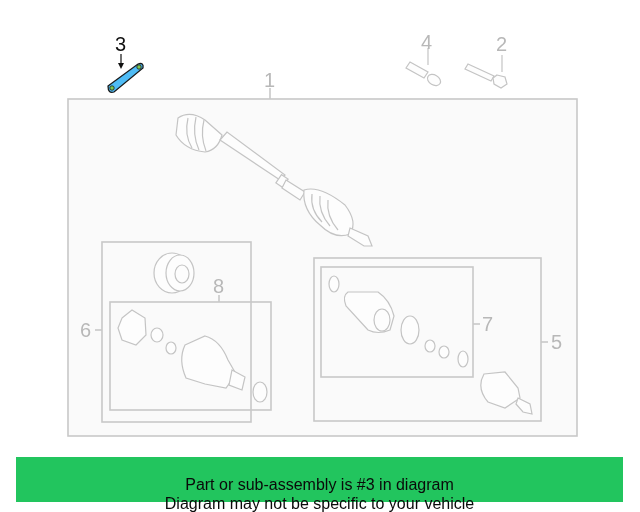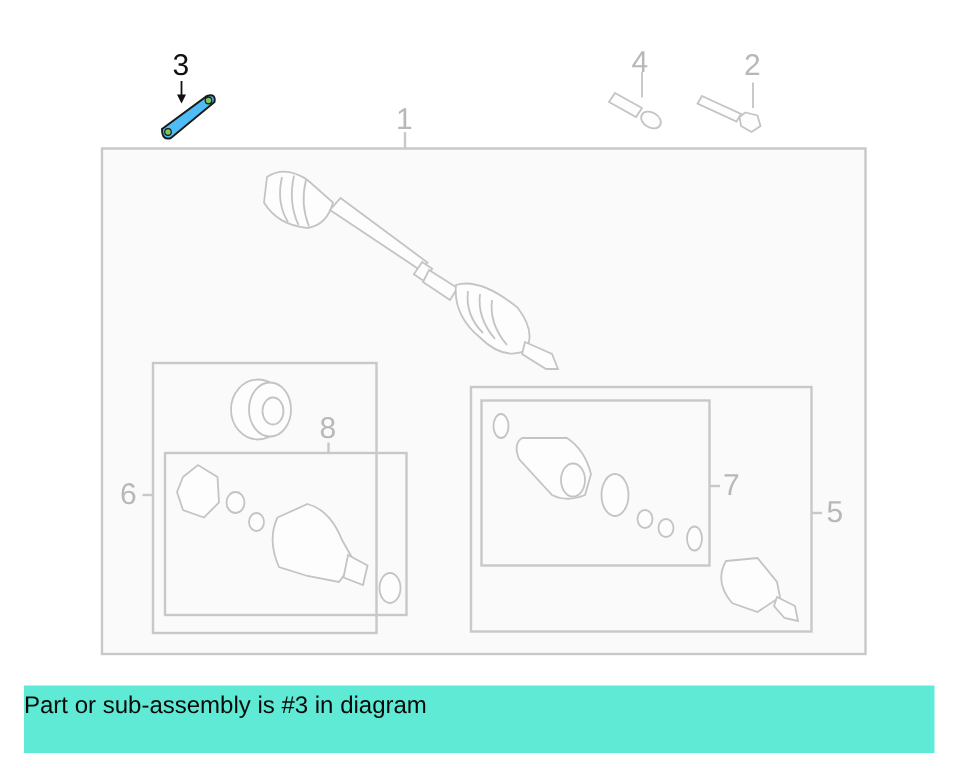--- a/index.html
+++ b/index.html
@@ -1,21 +1,21 @@
 <!DOCTYPE html>
 <html><head>
 <meta charset="utf-8">
 <style>
   html, body { margin:0; padding:0; background:#ffffff; }
   body { width:640px; height:512px; position:relative; overflow:hidden; font-family:"Liberation Sans", sans-serif; }
   #diagram { position:absolute; left:0; top:0; width:640px; height:450px; }
   .callout { position:absolute; font-family:"Liberation Sans", sans-serif; font-size:20px; line-height:20px; color:#b8b8b8; }
   .callout.active { color:#111111; }
-  #banner { position:absolute; left:16px; top:457px; width:607px; height:45px; background:#5eead4;
-            color:#0a0a0a; font-size:16px; line-height:19px; padding-top:4px; box-sizing:border-box; }
+  #banner { position:absolute; left:16px; top:457px; width:607px; height:45px; background:#22c55e;
+            text-align:center; color:#0a0a0a; font-size:16px; line-height:19px; padding-top:18px; box-sizing:border-box; }
   #banner div { white-space:nowrap; }
 </style>
 </head>
 <body>
 
 <svg id="diagram" viewBox="0 0 640 450" xmlns="http://www.w3.org/2000/svg">
   <g fill="none" stroke="#c8c8c8" stroke-width="1.6">
 
     <rect x="68" y="99" width="509" height="337" fill="#fafafa"></rect>
     <line x1="270" y1="88" x2="270" y2="99"></line>
@@ -93,13 +93,14 @@
 <div class="callout" style="left:421px;top:32px;">4</div>
 <div class="callout" style="left:496px;top:34px;">2</div>
 <div class="callout" style="left:264px;top:70px;">1</div>
 <div class="callout" style="left:213px;top:276px;">8</div>
 <div class="callout" style="left:80px;top:320px;">6</div>
 <div class="callout" style="left:482px;top:314px;">7</div>
 <div class="callout" style="left:551px;top:332px;">5</div>
 
 <div id="banner">
   <div>Part or sub-assembly is #3 in diagram</div>
+  <div>Diagram may not be specific to your vehicle</div>
 </div>
 
 </body></html>

